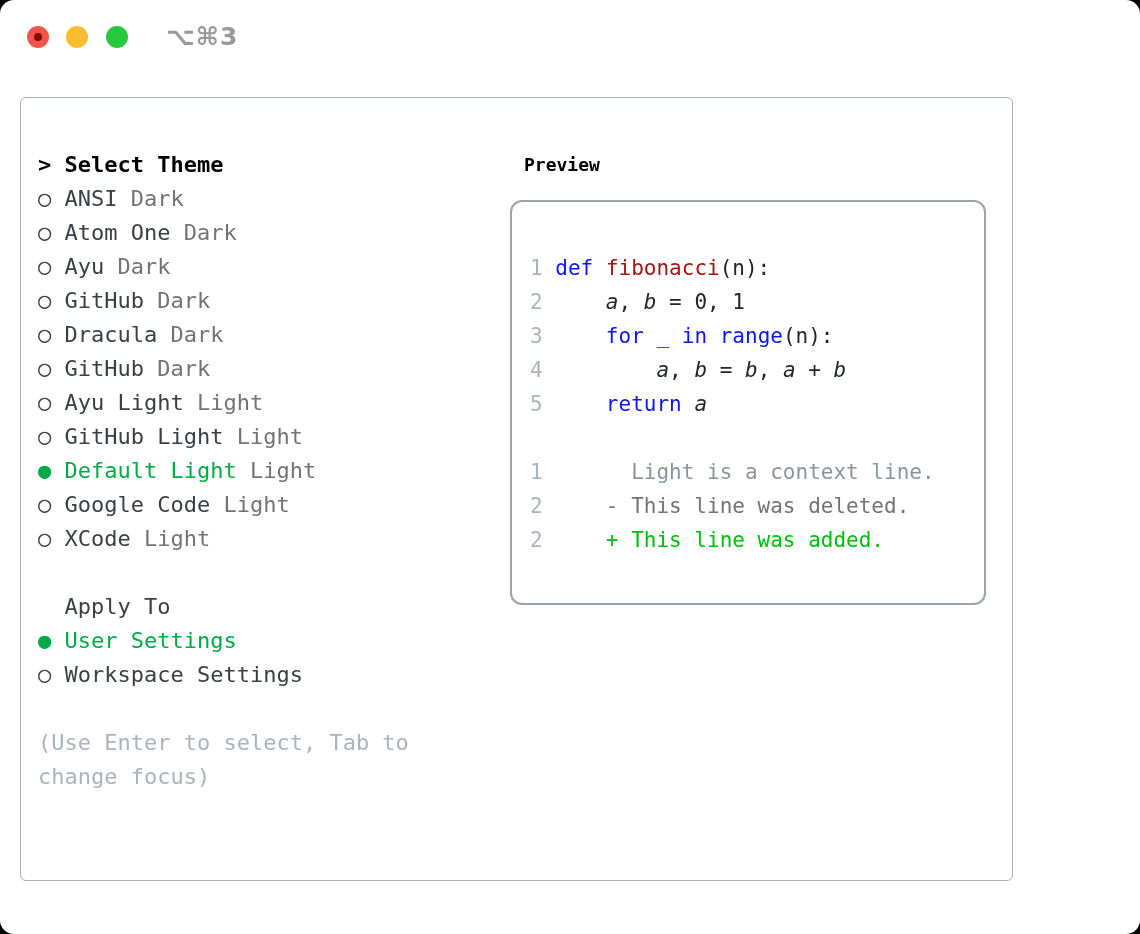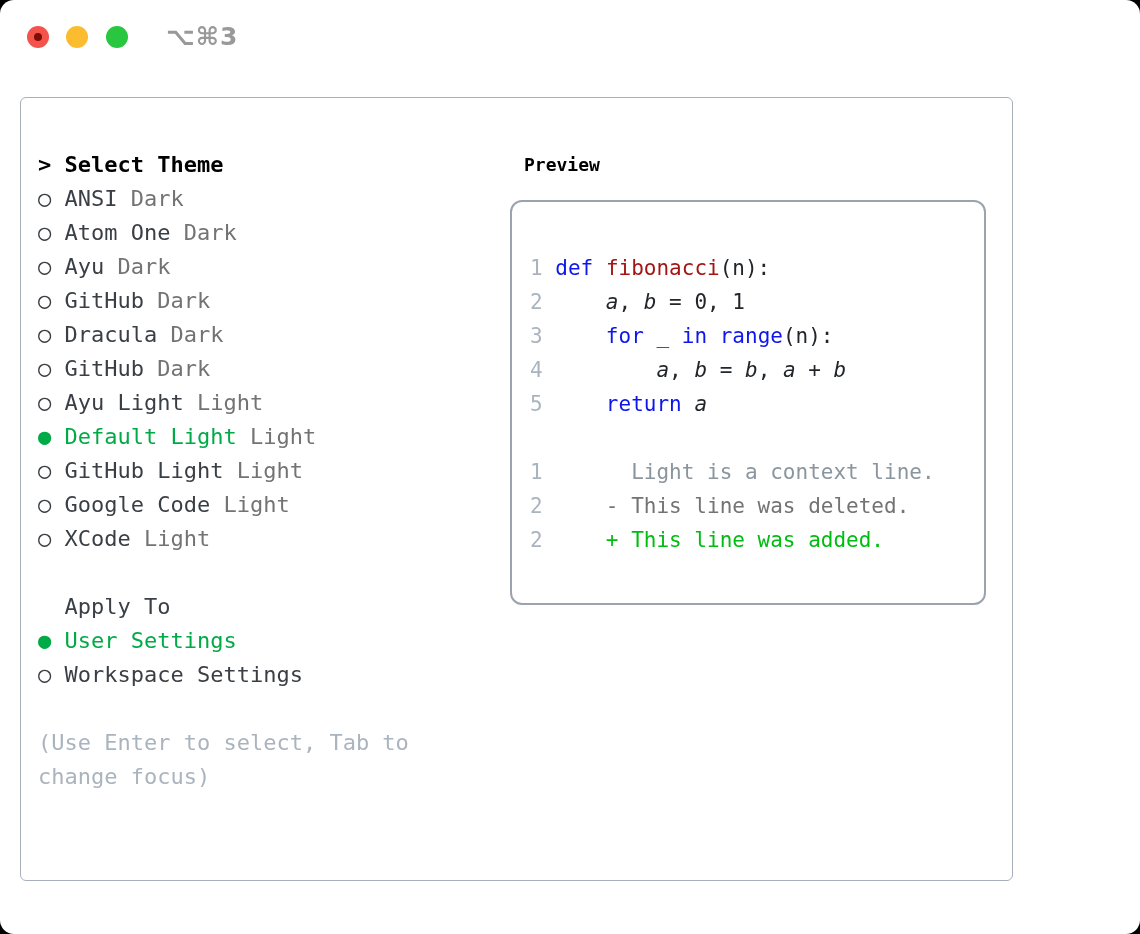--- a/index.html
+++ b/index.html
@@ -86,22 +86,22 @@
   <div class="left-col">
     <div class="row"><span class="hdr">&gt;</span><span class="hdr"> </span><span class="hdr">Select Theme</span></div>
     <div id="theme-list">
         <div class="row"><span class="mk">○</span><span> </span><span class="nm">ANSI</span><span> </span><span class="vr">Dark</span></div>
         <div class="row"><span class="mk">○</span><span> </span><span class="nm">Atom One</span><span> </span><span class="vr">Dark</span></div>
         <div class="row"><span class="mk">○</span><span> </span><span class="nm">Ayu</span><span> </span><span class="vr">Dark</span></div>
         <div class="row"><span class="mk">○</span><span> </span><span class="nm">GitHub</span><span> </span><span class="vr">Dark</span></div>
         <div class="row"><span class="mk">○</span><span> </span><span class="nm">Dracula</span><span> </span><span class="vr">Dark</span></div>
         <div class="row"><span class="mk">○</span><span> </span><span class="nm">GitHub</span><span> </span><span class="vr">Dark</span></div>
         <div class="row"><span class="mk">○</span><span> </span><span class="nm">Ayu Light</span><span> </span><span class="vr">Light</span></div>
+        <div class="row"><span class="mk">○</span><span> </span><span class="nm">GitHub Light</span><span> </span><span class="vr">Light</span></div>
         <div class="row"><span class="mk sel">●</span><span> </span><span class="nm sel">Default Light</span><span> </span><span class="vr">Light</span></div>
-        <div class="row"><span class="mk">○</span><span> </span><span class="nm">GitHub Light</span><span> </span><span class="vr">Light</span></div>
         <div class="row"><span class="mk">○</span><span> </span><span class="nm">Google Code</span><span> </span><span class="vr">Light</span></div>
         <div class="row"><span class="mk">○</span><span> </span><span class="nm">XCode</span><span> </span><span class="vr">Light</span></div>
       </div>
     <div class="row"> </div>
     <div class="row"><span>  </span><span>Apply To</span></div>
     <div id="apply-list">
         <div class="row"><span class="mk sel">●</span><span> </span><span class="nm sel">User Settings</span></div>
         <div class="row"><span class="mk">○</span><span> </span><span class="nm">Workspace Settings</span></div>
       </div>
     <div class="row"> </div>

